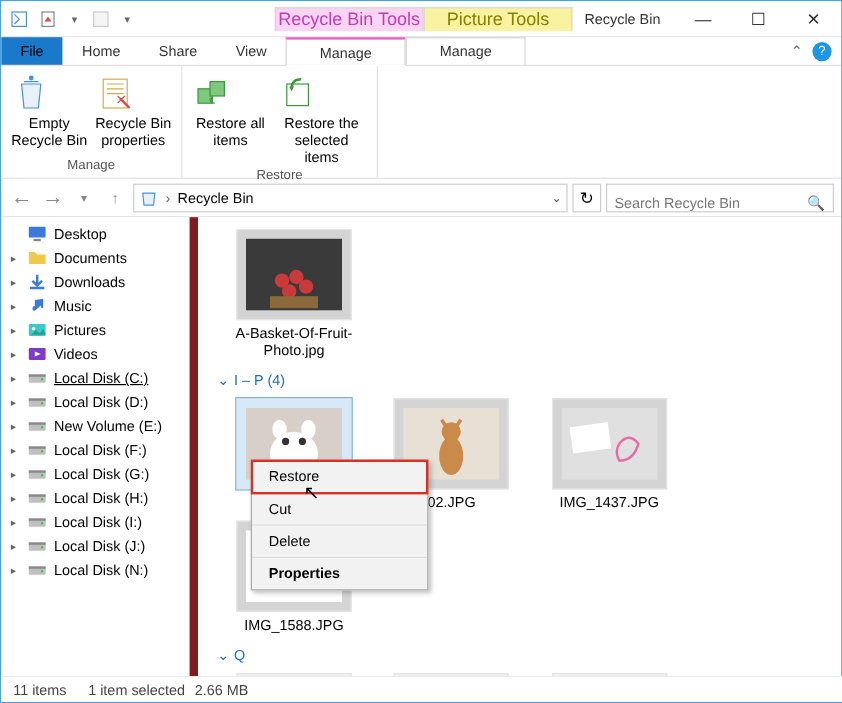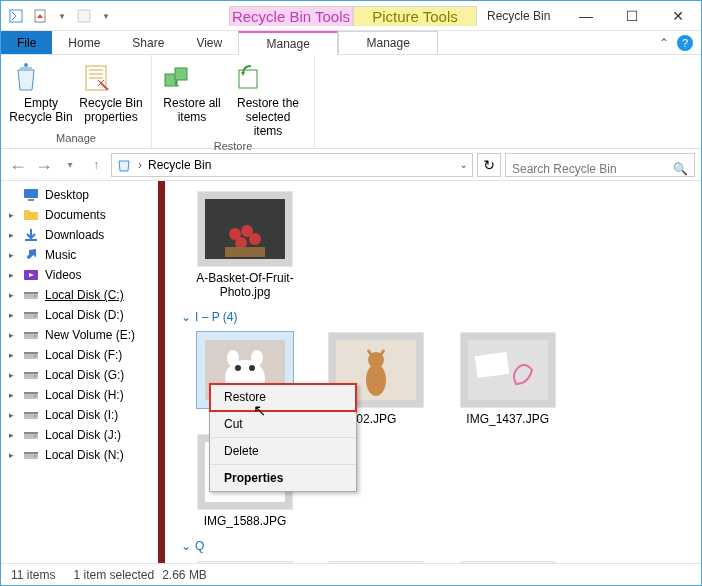--- a/index.html
+++ b/index.html
@@ -220,20 +220,30 @@
         <span class="ticon">
           <svg width="16" height="16">
             <path d="M6 12 A2 2 0 1 1 6 8 L6 3 L13 2 L13 10 A2 2 0 1 1 13 6" fill="#3a7ad9"></path>
           </svg>
         </span>
         <span>Music</span>
       </div>
       <div class="ti exp" style="position: relative;">
         <span class="ticon">
           <svg width="16" height="16">
+            <rect x="1" y="3" width="14" height="10" fill="#3ac9c9" rx="1"></rect>
+            <circle cx="5" cy="7" r="1.5" fill="#fff"></circle>
+            <path d="M3 12 L7 8 L10 11 L13 7 L15 12" fill="#2a9a9a"></path>
+          </svg>
+        </span>
+        <span>Pictures</span>
+      </div>
+      <div class="ti exp" style="position: relative;">
+        <span class="ticon">
+          <svg width="16" height="16">
             <rect x="1" y="3" width="14" height="10" fill="#7e3ac9" rx="1"></rect>
             <path d="M6 6 L11 8 L6 10 Z" fill="#fff"></path>
           </svg>
         </span>
         <span>Videos</span>
       </div>
       <div class="ti exp" style="position: relative; text-decoration: underline;">
         <span class="ticon">
           <svg width="16" height="16">
             <rect x="1" y="5" width="14" height="7" fill="#c0c0c0" rx="1"></rect>

